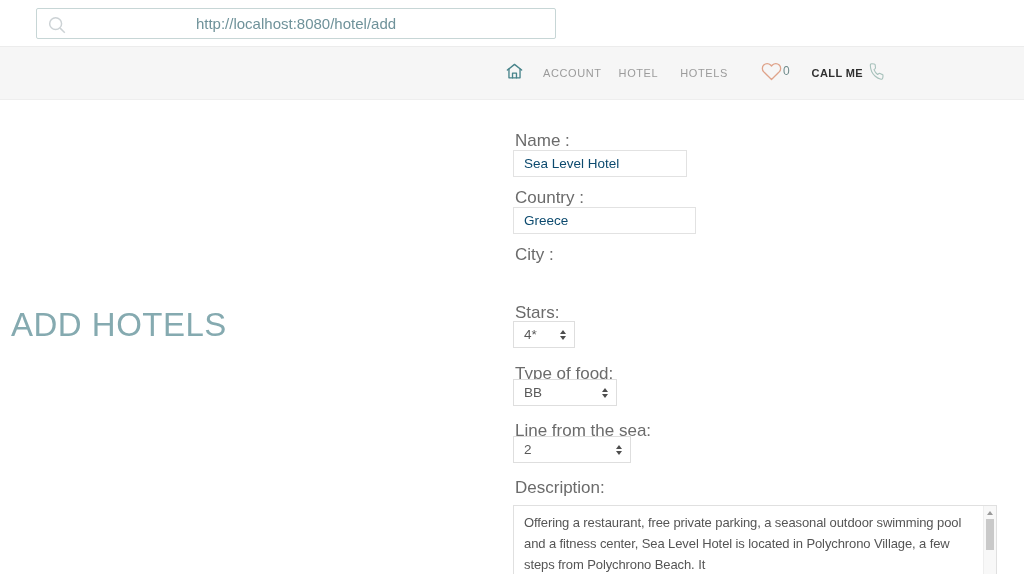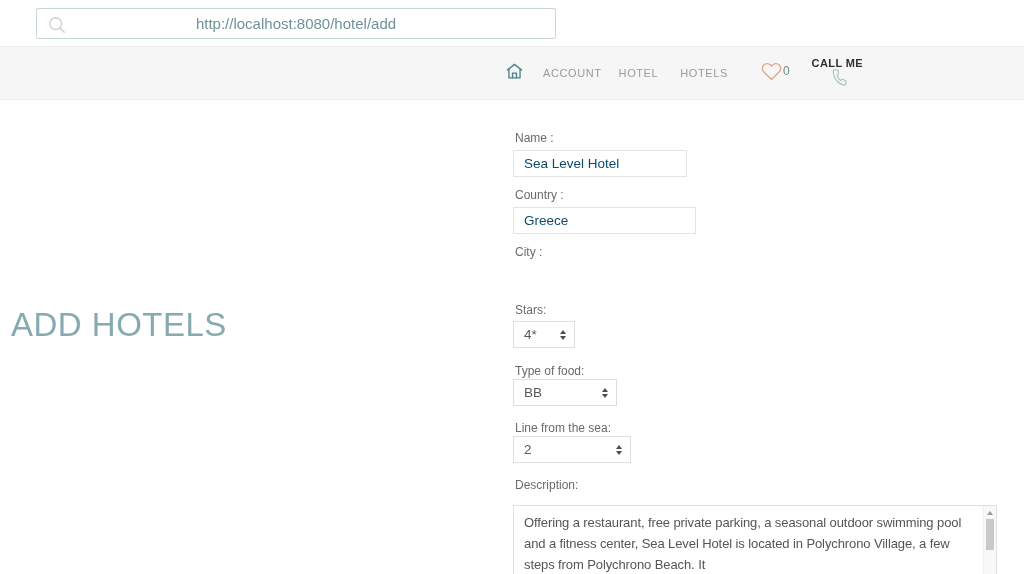--- a/index.html
+++ b/index.html
@@ -21,29 +21,29 @@
   .navbar { position:absolute; left:0; top:46px; width:1024px; height:54px;
             background:#f6f6f6; border-top:1px solid #ececec; border-bottom:1px solid #eeeeee; }
   .nav-cluster { position:absolute; left:505px; top:0; height:100%; display:flex; align-items:center; }
   .nav-link { font-size:11px; letter-spacing:0.6px; color:#9b9b9b; cursor:pointer; }
   .nav-home { margin-right:19px; display:flex; align-items:center; cursor:pointer; }
   .nav-acct { margin-right:17px; }
   .nav-tours { margin-right:14px; }
   .nav-hotels { margin-right:33px;margin-left:8px; }
   .fav-wrap { display:flex; align-items:flex-start; margin-right:22px; cursor:pointer; }
   .fav-count { font-size:12px; color:#6f8b8b; margin-left:1px; margin-top:3px; }
-  .callme-wrap { display:flex; align-items:center; cursor:pointer;flex-direction:column; }
+  .callme-wrap { display:flex; align-items:center; cursor:pointer; }
   .callme-label { font-size:11px; letter-spacing:0.4px; color:#2f2f2f; font-weight:700; margin-right:5px; }
 
   
   .page-heading { position:absolute; left:11px; top:306px; font-size:33px; font-weight:300;
                   letter-spacing:0.5px; color:#85aab0; }
 
   
-  .fld-label { position:absolute; left:515px; font-size:12px; color:#6b6b6b; }
+  .fld-label { position:absolute; left:515px; font-size:17px; color:#6b6b6b; }
   .txt-input { position:absolute; left:513px; height:27px; border:1px solid #e2e2e2;
                background:#fff; font-size:13.5px; color:#0c4a6e; padding:0 10px; outline:none;
                font-family:"Liberation Sans", sans-serif; }
   .sel-box { position:absolute; left:513px; height:27px; border:1px solid #dedede; background:#fff;
              display:flex; align-items:center; padding-left:10px; cursor:pointer; }
   .sel-value { font-size:13.5px; color:#595959; }
   .spinner { position:absolute; right:8px; top:50%; transform:translateY(-50%);
              display:flex; flex-direction:column; align-items:center; gap:2px; }
   .tri-up { width:0; height:0; border-left:3.5px solid transparent; border-right:3.5px solid transparent;
             border-bottom:4.5px solid #4d4d4d; }

